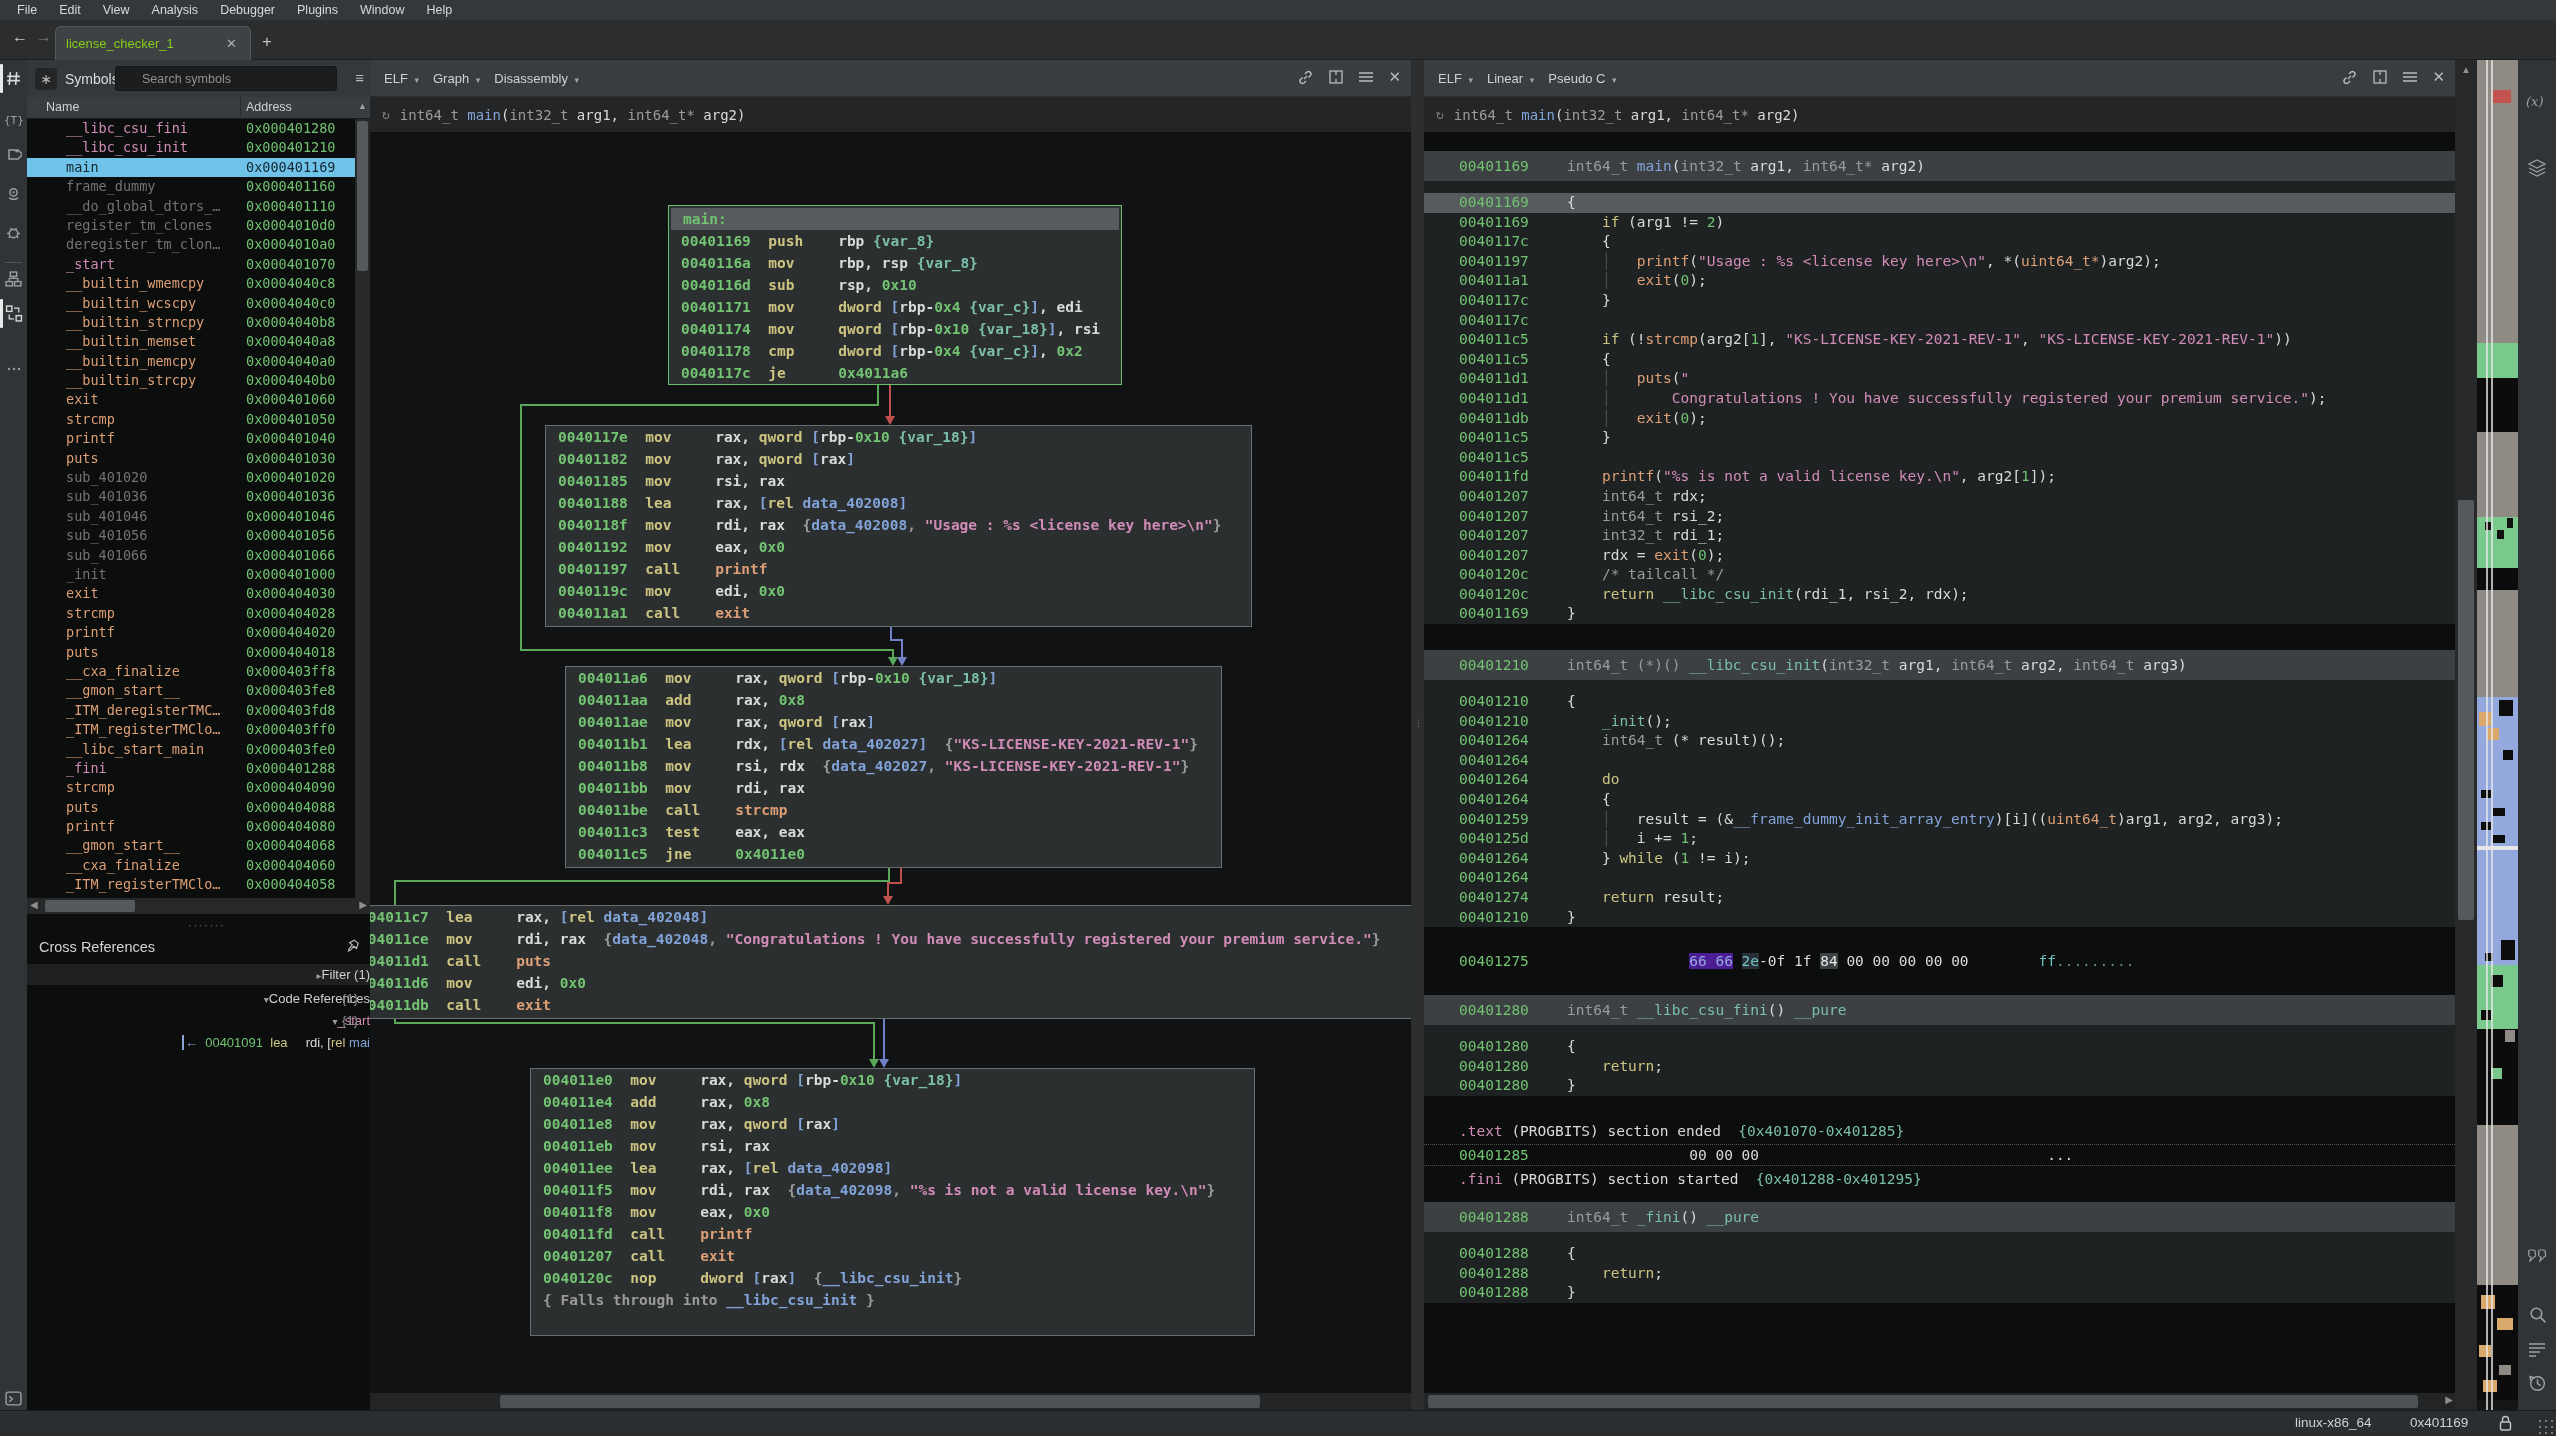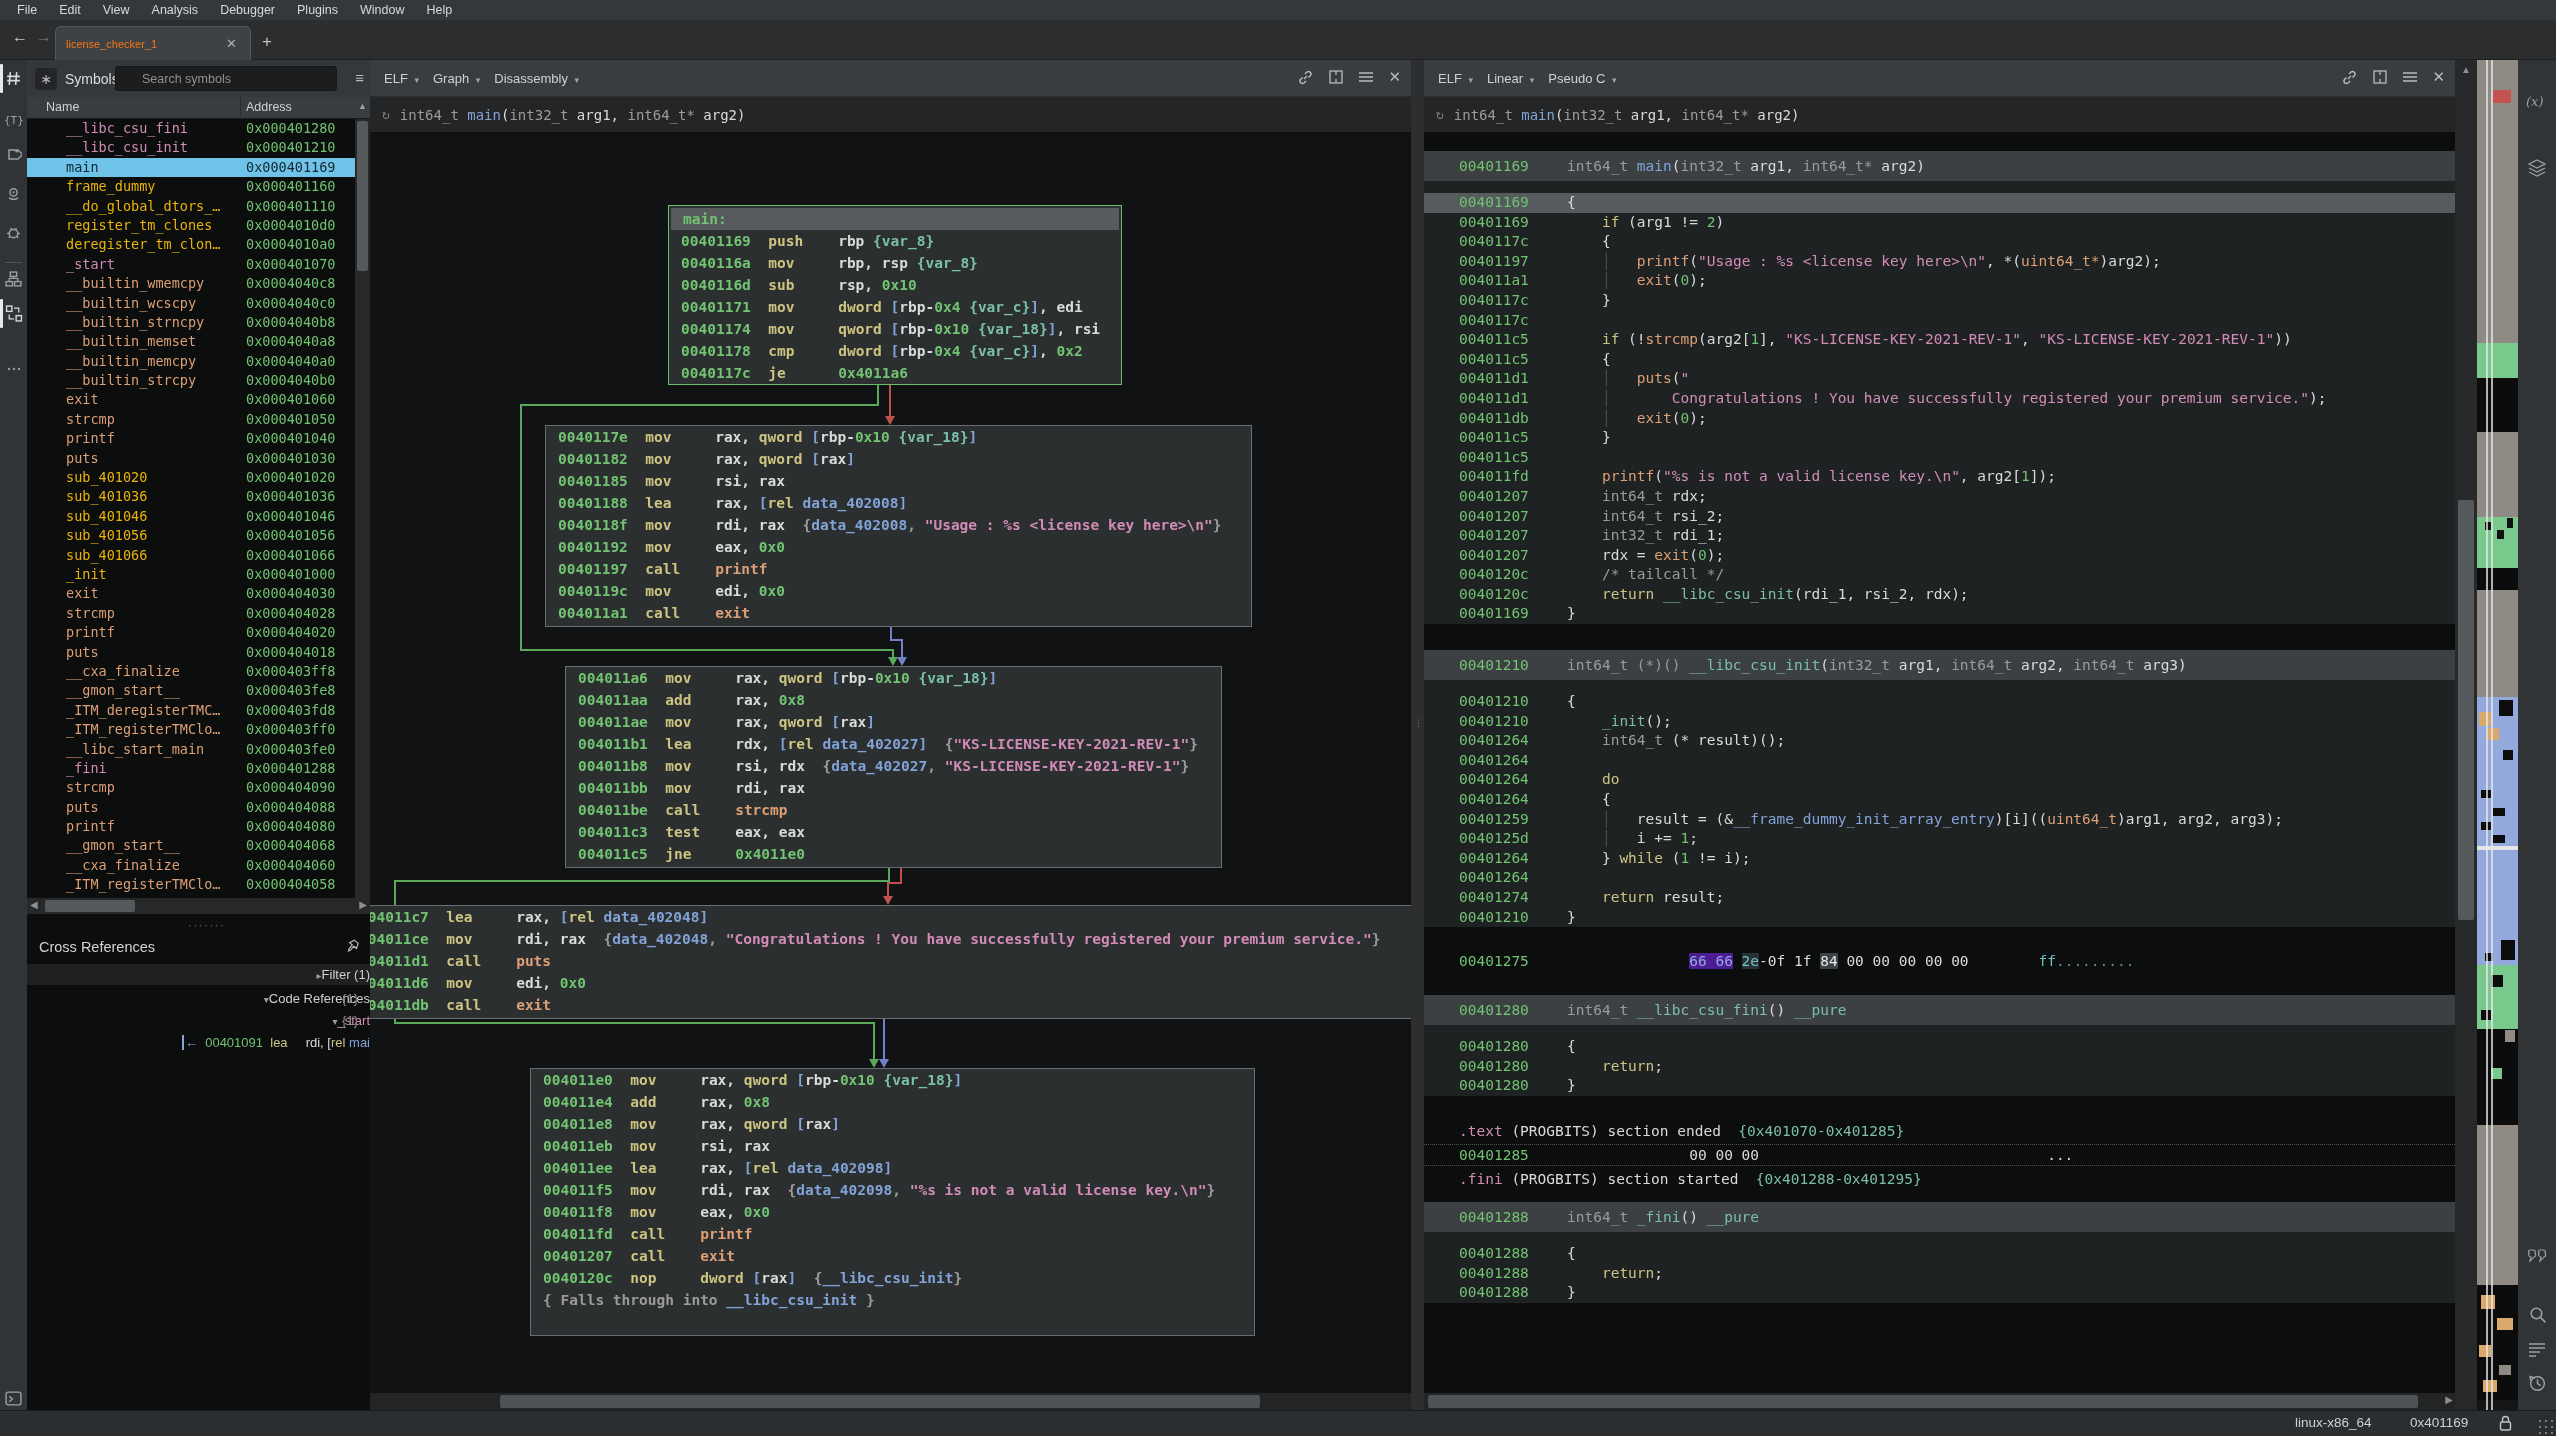--- a/index.html
+++ b/index.html
@@ -28,21 +28,21 @@
   
   #menubar{position:absolute;left:0;top:0;width:100%;height:20px;background:#35383a;
            display:flex;align-items:center;padding-left:6px;box-sizing:border-box;}
   .menu-item{padding:0 11px;color:#d8d9da;font-size:12.5px;cursor:default;}
   #tabbar{position:absolute;left:0;top:20px;width:100%;height:40px;background:#2b2d2f;border-bottom:1px solid #1d1e1f;box-sizing:border-box;}
   .navarrow{position:absolute;top:8px;font-size:16px;color:#c9cacb;}
   #nav-fwd{color:#6f7273;}
   #tab{position:absolute;left:55px;top:6px;width:196px;height:34px;background:#3f4244;
        border:1px solid #555859;border-bottom:none;border-radius:6px 6px 0 0;
        display:flex;align-items:center;padding:0 10px;box-sizing:border-box;}
-  #tab .tab-label{color:#f97316;font-size:11px;flex:1;}
+  #tab .tab-label{color:#84cc16;font-size:13px;flex:1;}
   #tab .tab-close{color:#aeb0b1;font-size:13px;padding:0 3px;}
   #tab-plus{position:absolute;left:262px;top:12px;color:#bfc1c2;font-size:17px;}
 
   
   #leftstrip{position:absolute;left:0;top:60px;width:27px;height:1350px;background:#313436;}
   .strip-icon{position:absolute;left:3px;width:21px;height:21px;display:flex;align-items:center;justify-content:center;color:#9aa0a2;}
   .strip-icon svg{display:block}
   .strip-ind{position:absolute;left:0;width:3px;background:#e8e9e9;border-radius:1px;}
   .strip-div{position:absolute;left:5px;width:17px;height:1px;background:#515456;}
 
@@ -61,21 +61,21 @@
   #sym-thead .th-name{position:absolute;left:19px;top:3px;}
   #sym-thead .th-addr{position:absolute;left:219px;top:3px;}
   #sym-thead .th-div{position:absolute;left:213px;top:0;width:1px;height:22px;background:#2a2c2d;}
   #sym-thead .th-up{position:absolute;right:3px;top:4px;font-size:9px;color:#9fa1a2;}
   #sym-list{position:absolute;left:0;top:59px;width:328px;height:779px;overflow:hidden;}
   .srow{position:relative;height:19.4px;font-size:13.5px;line-height:19.4px;}
   .srow .sname{position:absolute;left:39px;}
   .srow .saddr{position:absolute;left:219px;color:#72c372;text-align:center;}
   .srow.sel{background:#6fc3e9;}
   .srow.sel .sname,.srow.sel .saddr{color:#14262e;}
-  .sc-p{color:#d08cb6}.sc-o{color:#dd9f75}.sc-w{color:#eab308}
+  .sc-p{color:#d08cb6}.sc-o{color:#dd9f75}.sc-w{color:#737373}
   #sym-vscroll{position:absolute;right:0;top:59px;width:15px;height:779px;background:#262829;}
   #sym-vscroll .handle{position:absolute;left:2px;top:2px;width:11px;height:150px;background:#56595b;border-radius:2px;}
   #sym-hscroll{position:absolute;left:0;top:838px;width:343px;height:16px;background:#262829;color:#8d8f90;}
   #sym-hscroll .handle{position:absolute;left:18px;top:2px;width:90px;height:12px;background:#56595b;border-radius:2px;}
   .hsbtn{position:absolute;top:1px;font-size:10px;}
   #splitter-dots{position:absolute;left:150px;top:860px;width:60px;text-align:center;color:#6f7172;font-size:10px;letter-spacing:2px;}
 
   
   #xref-header{position:absolute;left:0;top:872px;width:100%;height:30px;display:flex;align-items:center;}
   #xref-title{margin-left:12px;font-size:14.5px;color:#d3d4d5;}

